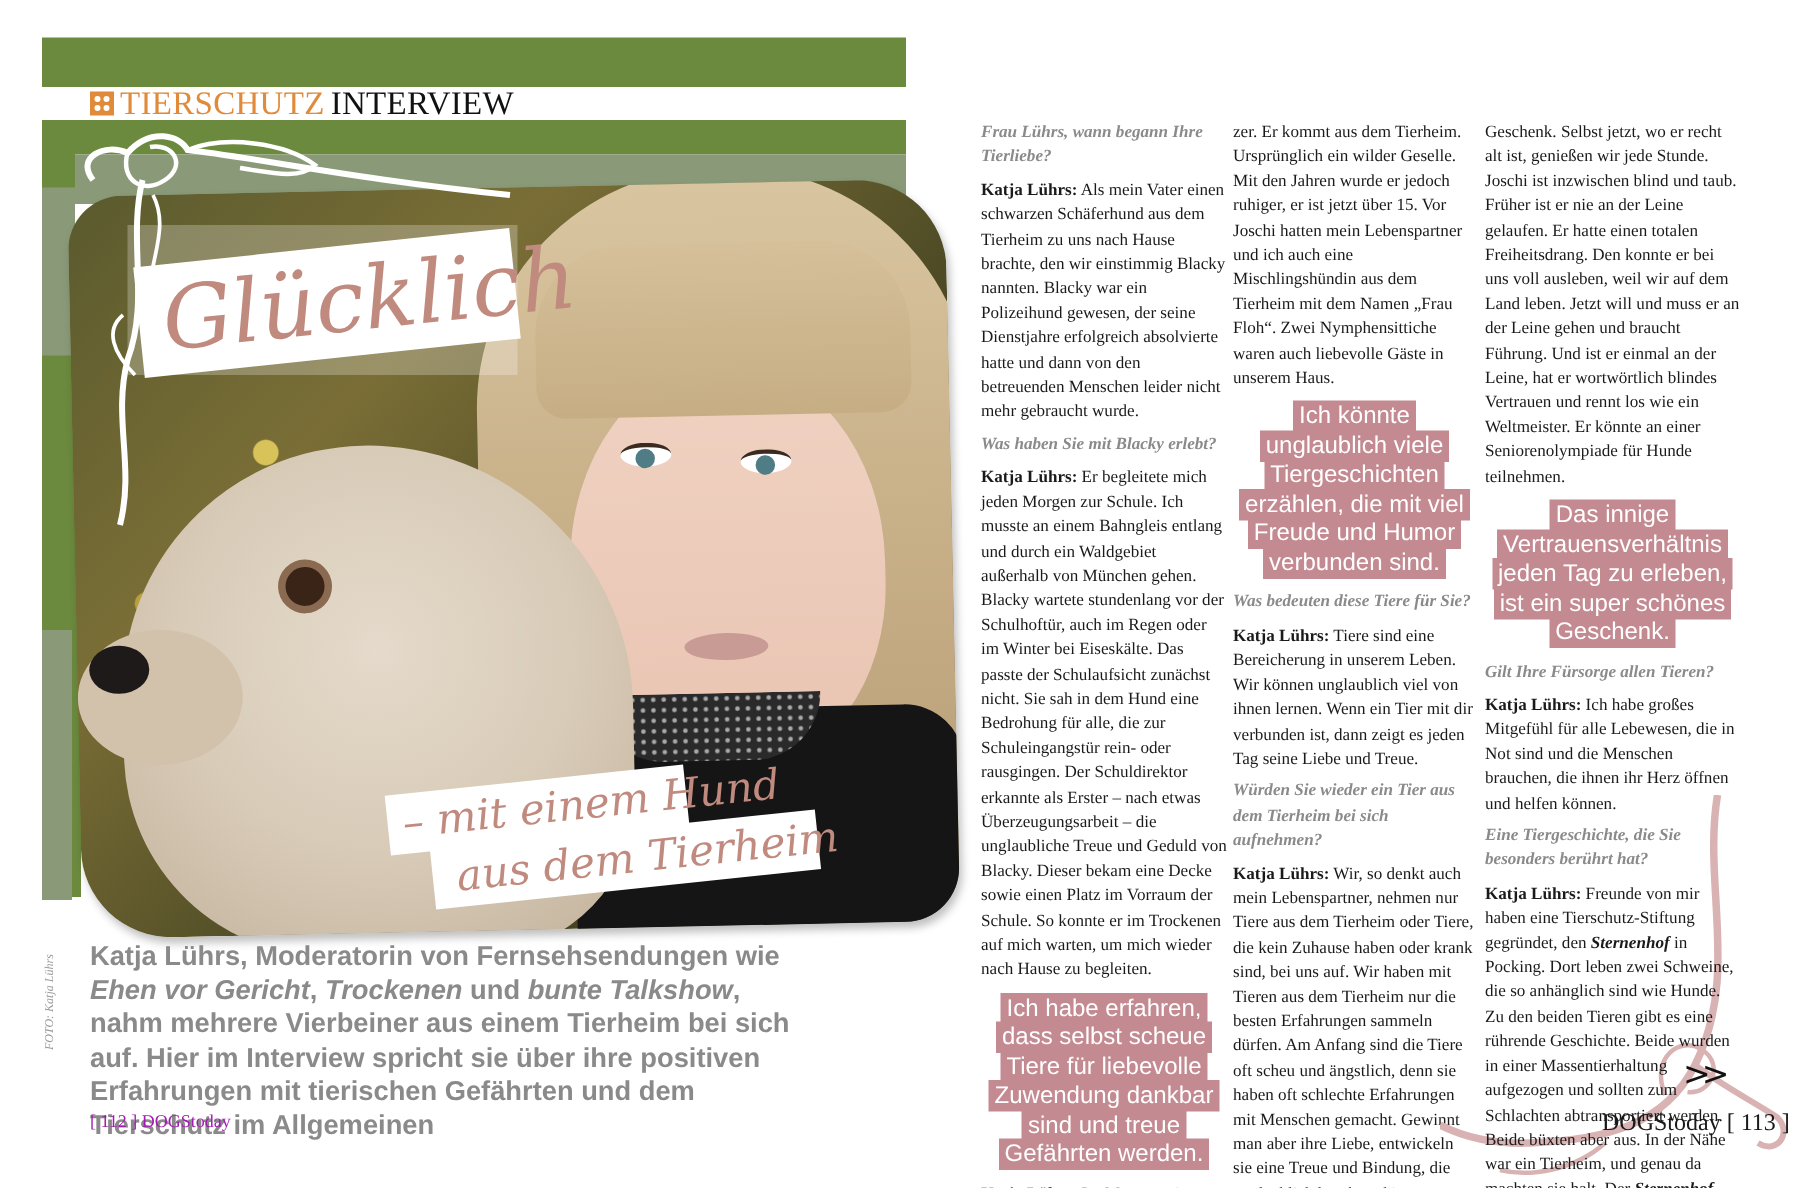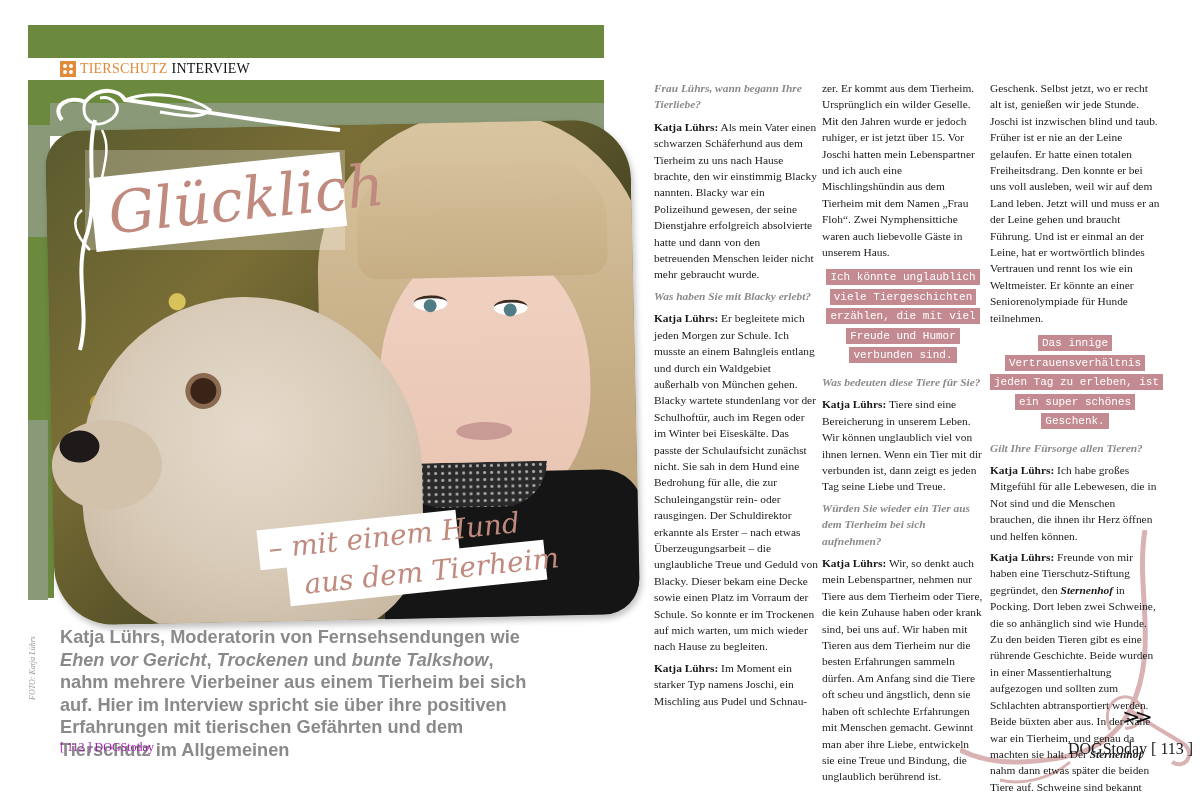--- a/index.html
+++ b/index.html
@@ -9,21 +9,21 @@
   
   .green-band { position: absolute; left: 28px; top: 25px; width: 576px; height: 33px; background: #6b8a3e; }
   .header-strip { position: absolute; left: 28px; top: 58px; width: 576px; height: 22px; background: #ffffff; }
   .green-band2 { position: absolute; left: 28px; top: 80px; width: 576px; height: 23px; background: #6b8a3e; }
   .gray-band { position: absolute; left: 48px; top: 103px; width: 556px; height: 33px; background: #8a9a78; }
   .left-green-col { position: absolute; left: 28px; top: 80px; width: 22px; height: 345px; background: #6b8a3e; }
   .left-gray-col { position: absolute; left: 28px; top: 125px; width: 22px; height: 112px; background: #8a9a78; }
   .left-green-col2 { position: absolute; left: 28px; top: 248px; width: 26px; height: 350px; background: #6b8a3e; }
   .left-gray-block { position: absolute; left: 28px; top: 420px; width: 20px; height: 180px; background: #8a9a78; }
 
-  .section-title { position: absolute; left: 60px; top: 59px; height: 20px; display: flex; align-items: center; gap: 4px; font-family: "Liberation Serif", serif; font-size: 14px; letter-spacing: 0.2px; }
+  .section-title { position: absolute; left: 60px; top: 59px; height: 20px; display: flex; align-items: center; gap: 4px; font-family: "Liberation Serif", serif; font-size: 22px; letter-spacing: 0.2px; }
   .paw-icon { width: 16px; height: 16px; background: #e08a3a; position: relative; display: inline-block; }
   .paw-icon::before { content: ""; position: absolute; left: 3px; top: 3px; width: 4px; height: 4px; background: #fff; border-radius: 50%; box-shadow: 6px 0 0 #fff, 0 6px 0 #fff, 6px 6px 0 #fff; }
   .title-accent { color: #e08a3a; }
   .title-main { color: #111; }
 
   .photo { position: absolute; left: 50px; top: 125px; width: 585px; height: 495px; border-radius: 36px 60px 36px 60px;
     overflow: hidden; transform: rotate(-1.2deg);
     background:
       radial-gradient(circle at 12% 20%, #c9b24a 0 6px, transparent 7px),
       radial-gradient(circle at 22% 35%, #d8c35a 0 8px, transparent 9px),
@@ -62,21 +62,21 @@
   .photo-credit { position: absolute; left: 28px; top: 700px; font-family: "Liberation Serif", serif; font-style: italic; font-size: 8px; color: #999; transform: rotate(-90deg); transform-origin: left top; white-space: nowrap; }
   .folio-left { position: absolute; left: 60px; top: 740px; font-size: 12px; color: #a21caf; }
   .folio-right { position: absolute; left: 1068px; top: 740px; font-size: 16px; color: #1a1a1a; }
 
   
   .col { position: absolute; font-family: "Liberation Serif", serif; font-size: 11.4px; line-height: 16.4px; color: #1a1a1a; }
   .col p { margin-bottom: 5px; }
   .q { color: #8a8a8a; font-style: italic; font-weight: bold; margin-bottom: 6px !important; }
   .a b { font-weight: bold; }
   .a i { font-style: italic; font-weight: bold; margin-top: 34px; }
-  .quote { text-align: center; margin: 8px 0 8px 0 !important; font-family: Liberation Mono, monospace; font-size: 11px; line-height: 19.5px; }
+  .quote { text-align: center; margin: 8px 0 8px 0 !important; font-family: Liberation Sans, sans-serif; font-size: 16px; line-height: 19.5px; }
   .quote span { background: #c48a91; color: #ffffff; padding: 2px 4px; box-decoration-break: clone; -webkit-box-decoration-break: clone; }
   .col1 { left: 654px; top: 80px; width: 164px; }
   .col2 { left: 822px; top: 80px; width: 162px; }
   .col3 { left: 990px; top: 80px; width: 170px; }
 
   .ornament-right { position: absolute; left: 960px; top: 530px; width: 240px; height: 262px; pointer-events: none; }
   .continue-icon { position: absolute; left: 1122px; top: 704px; font-family: "DejaVu Sans", sans-serif; font-size: 22px; color: #111; letter-spacing: -6px; }
 </style>
 </head>
 <body>
@@ -130,20 +130,21 @@
 </div>
 
 <div class="photo-credit">FOTO: Katja Lührs</div>
 <div class="folio-left">[ 112 ] DOGStoday</div>
 
 <div class="col col1">
   <p class="q">Frau Lührs, wann begann Ihre Tierliebe?</p>
   <p class="a"><b>Katja Lührs:</b><span> Als mein Vater einen schwarzen Schäferhund aus dem Tierheim zu uns nach Hause brachte, den wir einstimmig Blacky nannten. Blacky war ein Polizeihund gewesen, der seine Dienstjahre erfolgreich absolvierte hatte und dann von den betreuenden Menschen leider nicht mehr gebraucht wurde.</span></p>
   <p class="q">Was haben Sie mit Blacky erlebt?</p>
   <p class="a"><b>Katja Lührs:</b><span> Er begleitete mich jeden Morgen zur Schule. Ich musste an einem Bahngleis entlang und durch ein Waldgebiet außerhalb von München gehen. Blacky wartete stundenlang vor der Schulhoftür, auch im Regen oder im Winter bei Eiseskälte. Das passte der Schulaufsicht zunächst nicht. Sie sah in dem Hund eine Bedrohung für alle, die zur Schuleingangstür rein- oder rausgingen. Der Schuldirektor erkannte als Erster – nach etwas Überzeugungsarbeit – die unglaubliche Treue und Geduld von Blacky. Dieser bekam eine Decke sowie einen Platz im Vorraum der Schule. So konnte er im Trockenen auf mich warten, um mich wieder nach Hause zu begleiten.</span></p>
+  <p class="quote"><span>Ich habe erfahren, dass selbst scheue Tiere für liebevolle Zuwendung dankbar sind und treue Gefährten werden.</span></p>
   <p class="a"><b>Katja Lührs:</b><span> Im Moment ein starker Typ namens Joschi, ein Mischling aus Pudel und Schnau-</span></p>
 </div>
 
 <div class="col col2">
   <p class="a">zer. Er kommt aus dem Tierheim. Ursprünglich ein wilder Geselle. Mit den Jahren wurde er jedoch ruhiger, er ist jetzt über 15. Vor Joschi hatten mein Lebenspartner und ich auch eine Mischlingshündin aus dem Tierheim mit dem Namen „Frau Floh“. Zwei Nymphensittiche waren auch liebevolle Gäste in unserem Haus.</p>
   <p class="quote"><span>Ich könnte unglaublich viele Tiergeschichten erzählen, die mit viel Freude und Humor verbunden sind.</span></p>
   <p class="q">Was bedeuten diese Tiere für Sie?</p>
   <p class="a"><b>Katja Lührs:</b><span> Tiere sind eine Bereicherung in unserem Leben. Wir können unglaublich viel von ihnen lernen. Wenn ein Tier mit dir verbunden ist, dann zeigt es jeden Tag seine Liebe und Treue.</span></p>
   <p class="q">Würden Sie wieder ein Tier aus dem Tierheim bei sich aufnehmen?</p>
   <p class="a"><b>Katja Lührs:</b><span> Wir, so denkt auch mein Lebenspartner, nehmen nur Tiere aus dem Tierheim oder Tiere, die kein Zuhause haben oder krank sind, bei uns auf. Wir haben mit Tieren aus dem Tierheim nur die besten Erfahrungen sammeln dürfen. Am Anfang sind die Tiere oft scheu und ängstlich, denn sie haben oft schlechte Erfahrungen mit Menschen gemacht. Gewinnt man aber ihre Liebe, entwickeln sie eine Treue und Bindung, die unglaublich berührend ist.</span></p>
@@ -156,17 +157,18 @@
   <path d="M170 180 C190 195, 210 205, 225 215 C235 225, 225 240, 212 232" stroke="#d9b3b3" stroke-width="4" fill="none"></path>
   <path d="M150 200 C140 175, 160 160, 175 170 C190 180, 180 200, 165 198" stroke="#d9b3b3" stroke-width="3" fill="none"></path>
   <path d="M110 232 C90 250, 60 255, 40 250" stroke="#d9b3b3" stroke-width="3" fill="none"></path>
 </svg>
 
 <div class="col col3">
   <p class="a">Geschenk. Selbst jetzt, wo er recht alt ist, genießen wir jede Stunde. Joschi ist inzwischen blind und taub. Früher ist er nie an der Leine gelaufen. Er hatte einen totalen Freiheitsdrang. Den konnte er bei uns voll ausleben, weil wir auf dem Land leben. Jetzt will und muss er an der Leine gehen und braucht Führung. Und ist er einmal an der Leine, hat er wortwörtlich blindes Vertrauen und rennt los wie ein Weltmeister. Er könnte an einer Seniorenolympiade für Hunde teilnehmen.</p>
   <p class="quote"><span>Das innige Vertrauensverhältnis jeden Tag zu erleben, ist ein super schönes Geschenk.</span></p>
   <p class="q">Gilt Ihre Fürsorge allen Tieren?</p>
   <p class="a"><b>Katja Lührs:</b><span> Ich habe großes Mitgefühl für alle Lebewesen, die in Not sind und die Menschen brauchen, die ihnen ihr Herz öffnen und helfen können.</span></p>
+  <p class="q">Eine Tiergeschichte, die Sie besonders berührt hat?</p>
   <p class="a"><b>Katja Lührs:</b><span> Freunde von mir haben eine Tierschutz-Stiftung gegründet, den </span><i>Sternenhof</i><span> in Pocking. Dort leben zwei Schweine, die so anhänglich sind wie Hunde. Zu den beiden Tieren gibt es eine rührende Geschichte. Beide wurden in einer Massentierhaltung aufgezogen und sollten zum Schlachten abtransportiert werden. Beide büxten aber aus. In der Nähe war ein Tierheim, und genau da machten sie halt. Der </span><i>Sternenhof</i><span> nahm dann etwas später die beiden Tiere auf. Schweine sind bekannt dafür, dass sie sehr klug sind.</span></p>
 </div>
 
 <div class="continue-icon">&gt;&gt;</div>
 <div class="folio-right">DOGStoday [ 113 ]</div>
 
 </body></html>

